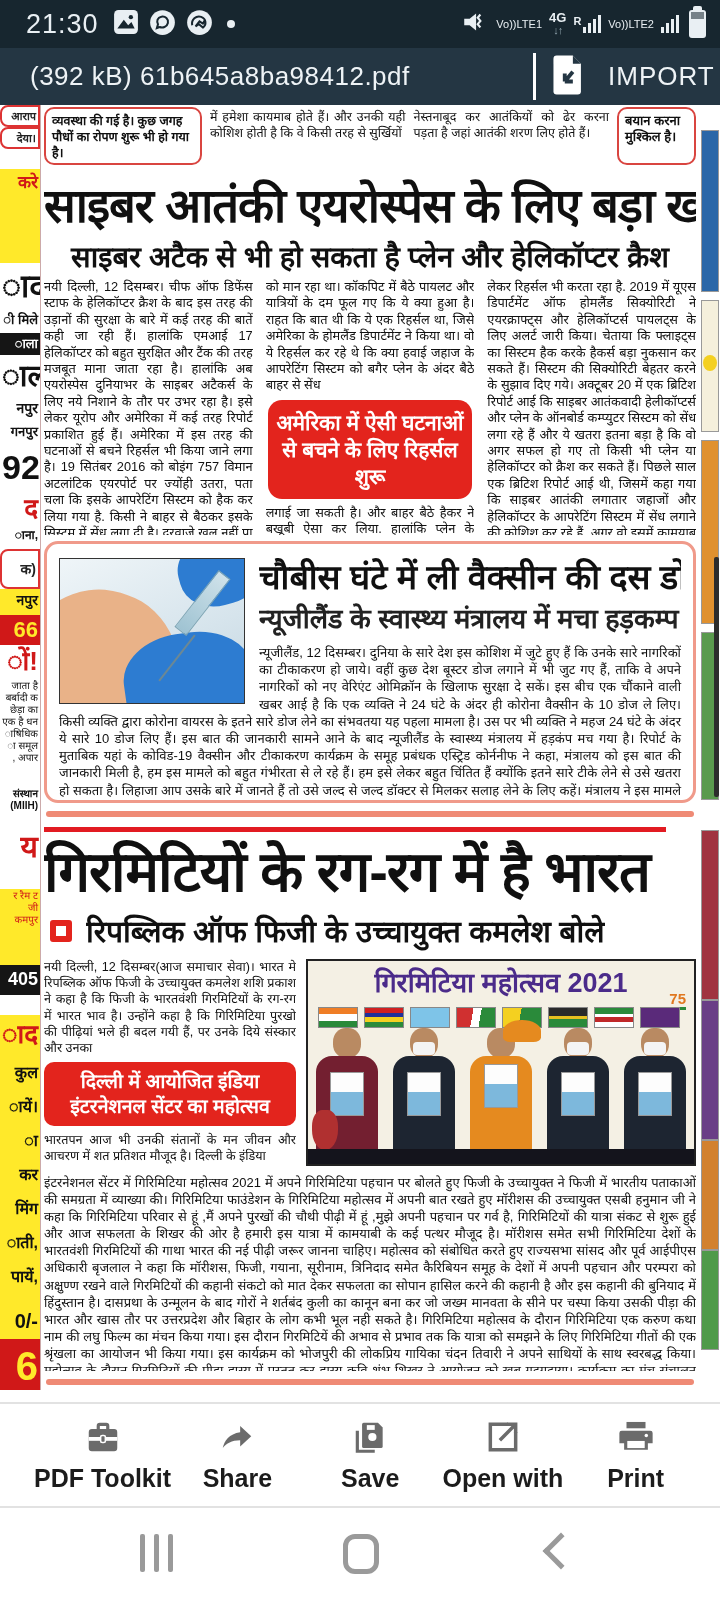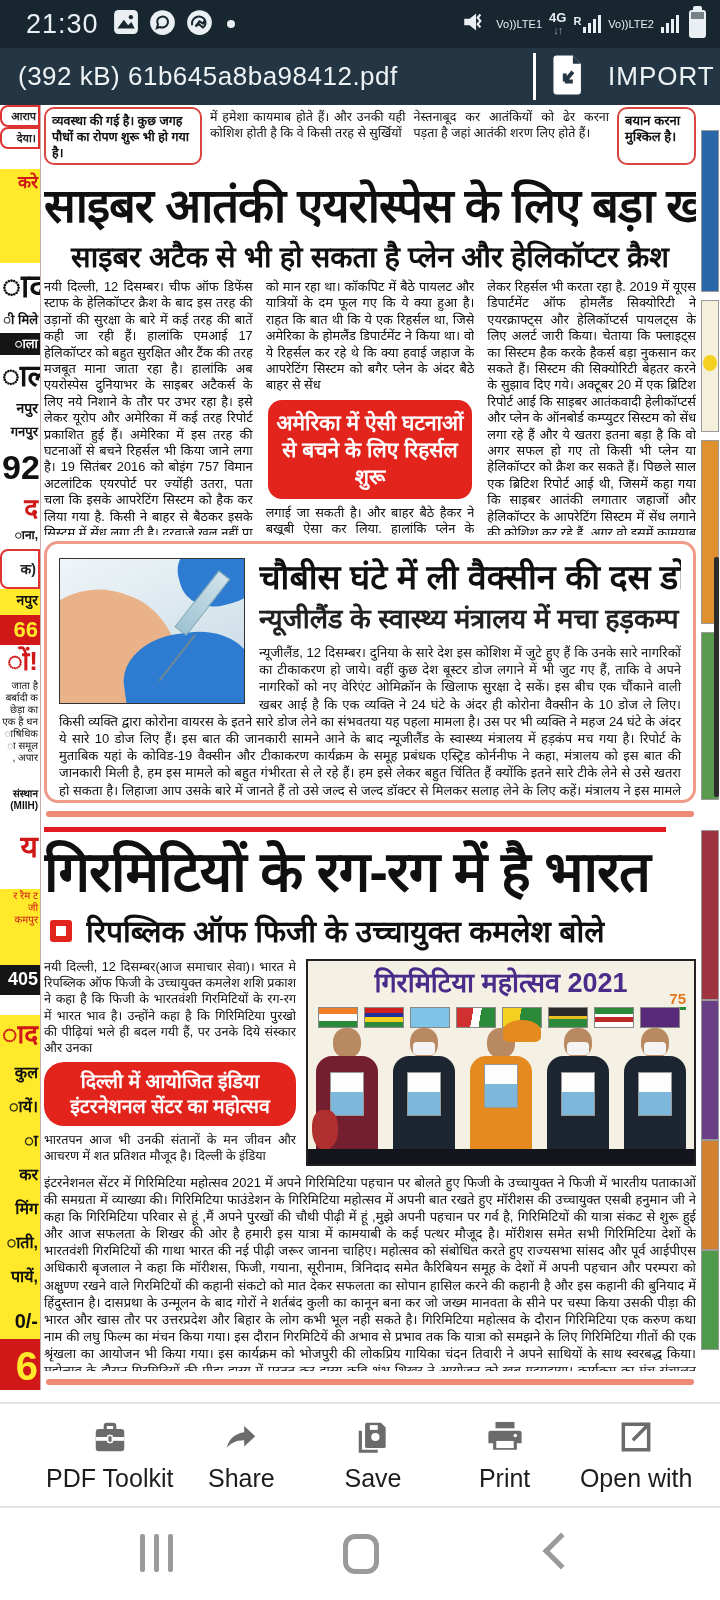--- a/index.html
+++ b/index.html
@@ -20,21 +20,21 @@
   .bars { display:flex; align-items:flex-end; gap:2px; }
   .bars i { display:block; width:3px; background:#e9eff3; }
   .roam { display:flex; align-items:flex-start; gap:2px; }
   .roam span { font-size:11px; font-weight:bold; }
   .battery { width:17px; height:28px; border-radius:3px; background:#e9eff3; position:relative; margin-left:3px; }
   .battery:before { content:""; position:absolute; top:-4px; left:4px; width:9px; height:4px; background:#e9eff3; border-radius:2px 2px 0 0; }
   .battery:after { content:""; position:absolute; top:2px; left:2px; right:2px; height:7px; background:#17262f; opacity:.55; }
 
   
   .app-header { position:absolute; top:48px; left:0; width:720px; height:57px; background:#243643; color:#eef3f6; display:flex; align-items:center; }
-  .hdr-file { font-size:26px; padding-left:18px; letter-spacing:.5px; }
+  .hdr-file { font-size:26px; padding-left:30px; letter-spacing:.5px; }
   .hdr-div { position:absolute; left:533px; top:5px; width:3px; height:47px; background:#fff; }
   .hdr-import { position:absolute; left:548px; top:0; height:57px; display:flex; align-items:center; gap:20px; cursor:pointer; }
   .hdr-import .lbl { font-size:26px; letter-spacing:1px; }
 
   
   .page { position:absolute; top:105px; left:0; width:720px; height:1285px; background:#fff; overflow:hidden; color:#101010; }
   .content { position:absolute; left:44px; top:0; width:652px; }
 
   
   .lstrip { position:absolute; left:0; top:0; width:41px; height:1285px; overflow:hidden; border-right:1px solid #caa; font-weight:bold; }
@@ -81,21 +81,21 @@
   .hr-salmon { height:6px; background:#ef8a75; border-radius:3px; margin:8px 2px 0 2px; }
 
   
   .hr-red { height:5px; background:#e21b22; margin:10px 30px 0 0; }
   .a3-head { font-size:56px; font-weight:bold; white-space:nowrap; overflow:hidden; letter-spacing:-1px; line-height:76px; margin-top:2px; }
   .a3-sub { display:flex; align-items:center; gap:14px; margin:0 0 8px 6px; }
   .a3-sq { width:22px; height:22px; border:6px solid #e3241d; border-radius:3px; }
   .a3-sub span { font-size:30px; font-weight:bold; white-space:nowrap; overflow:hidden; }
   .a3-row { display:flex; gap:10px; height:207px; overflow:hidden; }
   .a3-left { width:252px; font-size:12.6px; line-height:16.2px; text-align:justify; overflow:hidden; }
-  .redbox2 { background:#e3241d; color:#fff; border-radius:20px; text-align:center; font-weight:bold; font-size:19.5px; line-height:25px; padding:7px 12px; margin:6px 0; }
+  .redbox2 { background:#e3241d; color:#fff; border-radius:10px; text-align:center; font-weight:bold; font-size:19.5px; line-height:25px; padding:7px 12px; margin:6px 0; }
   .photo { flex:1; position:relative; border:2px solid #222; background:#f4f0e4; overflow:hidden; }
   .banner { position:absolute; top:2px; left:0; right:0; text-align:center; font-size:27px; font-weight:bold; color:#4b2b8a; white-space:nowrap; overflow:hidden; }
   .logo75 { position:absolute; top:30px; right:8px; font-size:15px; font-weight:bold; color:#e07820; border-bottom:3px solid #2a8a3a; line-height:16px; }
   .flags { position:absolute; top:46px; left:10px; right:10px; display:flex; gap:6px; }
   .flag { width:40px; height:21px; border:1px solid #888; }
   .f1{background:linear-gradient(#ef7e26 33%,#fff 33% 66%,#2a8a3a 66%);} 
   .f2{background:linear-gradient(#d02020 25%,#20309a 25% 50%,#f4d020 50% 75%,#2a8a3a 75%);} 
   .f3{background:#7ec4e8;} .f4{background:linear-gradient(100deg,#d03030 40%,#fff 40% 60%,#2a8a3a 60%);} 
   .f5{background:linear-gradient(100deg,#f4d020 45%,#2a8a3a 45%);} .f6{background:linear-gradient(#2a2a2a 40%,#e8c020 40% 60%,#2a8a3a 60%);} 
   .f7{background:linear-gradient(#2a8a3a 30%,#fff 30% 45%,#c02828 45% 75%,#fff 75%);} .f8{background:#5a2a7a;}
@@ -106,21 +106,21 @@
   .p-body { position:absolute; top:28px; left:4px; width:62px; height:94px; background:#1d2531; border-radius:16px 16px 0 0; }
   .p-body.sari { background:#731f30; }
   .p-body.saffron { background:#e58a1f; }
   .p-turban { position:absolute; top:-8px; left:16px; width:38px; height:22px; background:#e58a1f; border-radius:50% 50% 20% 20%; }
   .mag { position:absolute; top:44px; left:18px; width:34px; height:44px; background:linear-gradient(#fdfdfd 45%,#7db8dc 45%); border:1px solid #999; }
   .table { position:absolute; bottom:0; left:0; right:0; height:15px; background:#14141c; }
   .pot { position:absolute; bottom:14px; left:4px; width:26px; height:40px; background:#b03030; border-radius:40% 40% 50% 50%; }
   .a3-body { font-size:13px; line-height:17.1px; text-align:justify; height:197px; overflow:hidden; margin-top:8px; }
 
   
-  .toolbar { position:absolute; top:1402px; left:0; width:720px; height:106px; background:#fff; border-top:2px solid #e2e2e2; border-bottom:2px solid #e2e2e2; display:flex; align-items:center; padding:0 18px 0 44px; }
+  .toolbar { position:absolute; top:1402px; left:0; width:720px; height:106px; background:#fff; border-top:2px solid #e2e2e2; border-bottom:2px solid #e2e2e2; display:flex; align-items:center; padding:0 18px 0 34px;font-weight:bold; }
   .tb-item { flex:1; display:flex; flex-direction:column; align-items:center; gap:8px; cursor:pointer; }
   .tb-item svg { width:42px; height:38px; }
   .tb-lbl { font-size:25px; color:#1c1c1c; white-space:nowrap; }
 
   
   .navbar { position:absolute; top:1508px; left:0; width:720px; height:92px; background:#fff; display:flex; align-items:center; }
   .nv { position:absolute; top:26px; cursor:pointer; }
   .nv-recents { left:140px; display:flex; gap:9px; }
   .nv-recents i { display:block; width:5px; height:38px; background:#9a9a9a; border-radius:2px; }
   .nv-home { left:343px; width:36px; height:40px; border:5px solid #9a9a9a; border-radius:12px; }
@@ -365,34 +365,34 @@
       <svg viewBox="0 0 24 24">
           <path fill="none" stroke="#6b6b6b" stroke-width="2" d="M4 8 v13 h11"></path>
           <path fill="#6b6b6b" d="M8 3 h9 l3 3 v12 a1 1 0 0 1 -1 1 H8 a1 1 0 0 1 -1 -1 V4 a1 1 0 0 1 1 -1 Z"></path>
           <circle cx="13.5" cy="12" r="2.6" fill="#fff"></circle>
           <rect x="10" y="4.5" width="5" height="3" fill="#fff"></rect>
         </svg>
       <span class="tb-lbl">Save</span>
     </div>
     <div class="tb-item">
       <svg viewBox="0 0 24 24">
+          <path fill="none" stroke="#6b6b6b" stroke-width="2.2" d="M20 9 V20 H4 V4 H15"></path>
+          <path fill="none" stroke="#6b6b6b" stroke-width="2.2" d="M10 14 L20 4 M14.5 4 H20 V9.5"></path>
+        </svg>
+      <span class="tb-lbl">Open with</span>
+    </div>
+    <div class="tb-item">
+      <svg viewBox="0 0 24 24">
           <rect x="6" y="2.5" width="12" height="4" fill="#6b6b6b"></rect>
           <path fill="#6b6b6b" d="M3 8 h18 a1.5 1.5 0 0 1 1.5 1.5 V16 H19.5 v4 H4.5 v-4 H1.5 V9.5 A1.5 1.5 0 0 1 3 8 Z"></path>
           <rect x="6.5" y="14.5" width="11" height="4.5" fill="#fff"></rect>
           <circle cx="18.5" cy="11" r="1.1" fill="#fff"></circle>
         </svg>
       <span class="tb-lbl">Print</span>
     </div>
-    <div class="tb-item">
-      <svg viewBox="0 0 24 24">
-          <path fill="none" stroke="#6b6b6b" stroke-width="2.2" d="M20 9 V20 H4 V4 H15"></path>
-          <path fill="none" stroke="#6b6b6b" stroke-width="2.2" d="M10 14 L20 4 M14.5 4 H20 V9.5"></path>
-        </svg>
-      <span class="tb-lbl">Open with</span>
-    </div>
   </div>
 
   <div class="navbar">
     <div class="nv nv-recents">
         <i></i>
         <i></i>
         <i></i>
       </div>
     <div class="nv nv-home"></div>
     <div class="nv nv-back"></div>

